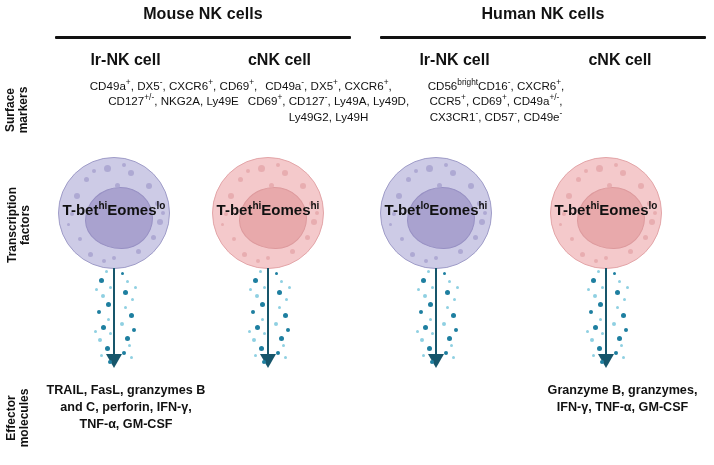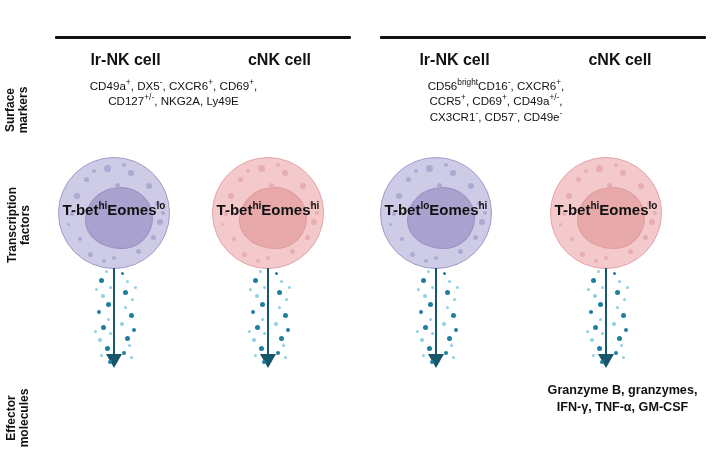--- a/index.html
+++ b/index.html
@@ -163,37 +163,40 @@
   #effector-0{left:46px;top:382px;width:160px;}
   #effector-1{left:208px;top:382px;width:150px;}
   #effector-2{left:374px;top:382px;width:165px;}
   #effector-3{left:540px;top:382px;width:165px;}
 </style>
 </head>
 <body>
 
 <div id="figure">
 
+  <div class="group-title" id="group-title-mouse">Mouse NK cells</div>
   <div class="group-rule" id="group-rule-mouse"></div>
 
+  <div class="group-title" id="group-title-human">Human NK cells</div>
   <div class="group-rule" id="group-rule-human"></div>
 
   <div class="row-label" id="row-label-surface">Surface
 markers</div>
   <div class="row-label" id="row-label-transcription">Transcription
 factors</div>
   <div class="row-label" id="row-label-effector">Effector
 molecules</div>
 
   <div class="col-header" id="col-header-0">lr-NK cell</div>
   <div class="col-header" id="col-header-1">cNK cell</div>
   <div class="col-header" id="col-header-2">lr-NK cell</div>
   <div class="col-header" id="col-header-3">cNK cell</div>
 
   <div class="markers" id="markers-0">CD49a<sup>+</sup>, DX5<sup>-</sup>, CXCR6<sup>+</sup>, CD69<sup>+</sup>, CD127<sup>+/-</sup>, NKG2A, Ly49E</div>
+  <div class="markers" id="markers-1">CD49a<sup>-</sup>, DX5<sup>+</sup>, CXCR6<sup>+</sup>, CD69<sup>+</sup>, CD127<sup>-</sup>, Ly49A, Ly49D, Ly49G2, Ly49H</div>
   <div class="markers" id="markers-2">CD56<sup>bright</sup>CD16<sup>-</sup>, CXCR6<sup>+</sup>, CCR5<sup>+</sup>, CD69<sup>+</sup>, CD49a<sup>+/-</sup>, CX3CR1<sup>-</sup>, CD57<sup>-</sup>, CD49e<sup>-</sup></div>
 
   <div class="cell purple" id="cell-0">
     <div class="membrane"></div>
     <div class="nucleus"></div>
     <div class="granule" style="left: 46px; top: 8px; width: 7px; height: 7px; opacity: 0.85;"></div>
       <div class="granule" style="left: 70px; top: 13px; width: 6px; height: 6px; opacity: 0.85;"></div>
       <div class="granule" style="left: 26px; top: 20px; width: 5px; height: 5px; opacity: 0.85;"></div>
       <div class="granule" style="left: 88px; top: 26px; width: 6px; height: 6px; opacity: 0.85;"></div>
       <div class="granule" style="left: 57px; top: 26px; width: 5px; height: 5px; opacity: 0.85;"></div>
@@ -415,15 +418,16 @@
       <div class="sdot" style="left: 26px; top: 78px; width: 5px; height: 5px; background: rgb(30, 127, 160);"></div>
       <div class="sdot" style="left: 43px; top: 83px; width: 4px; height: 4px; background: rgb(30, 127, 160);"></div>
       <div class="sdot" style="left: 21px; top: 86px; width: 3px; height: 3px; background: rgb(143, 208, 226);"></div>
       <div class="sdot" style="left: 51px; top: 88px; width: 3px; height: 3px; background: rgb(143, 208, 226);"></div>
       <div class="sdot" style="left: 29px; top: 92px; width: 4px; height: 4px; background: rgb(30, 127, 160);"></div>
       <div class="sdot" style="left: 16px; top: 20px; width: 3px; height: 3px; background: rgb(143, 208, 226);"></div>
       <div class="sdot" style="left: 55px; top: 18px; width: 3px; height: 3px; background: rgb(143, 208, 226);"></div>
       <div class="sdot" style="left: 15px; top: 62px; width: 3px; height: 3px; background: rgb(143, 208, 226);"></div>
     </div>
 
+  <div class="effector" id="effector-0">TRAIL, FasL, granzymes B and C, perforin, IFN-γ, TNF-α, GM-CSF</div>
   <div class="effector" id="effector-3">Granzyme B, granzymes, IFN-γ, TNF-α, GM-CSF</div>
 
 </div>
 
 </body></html>

